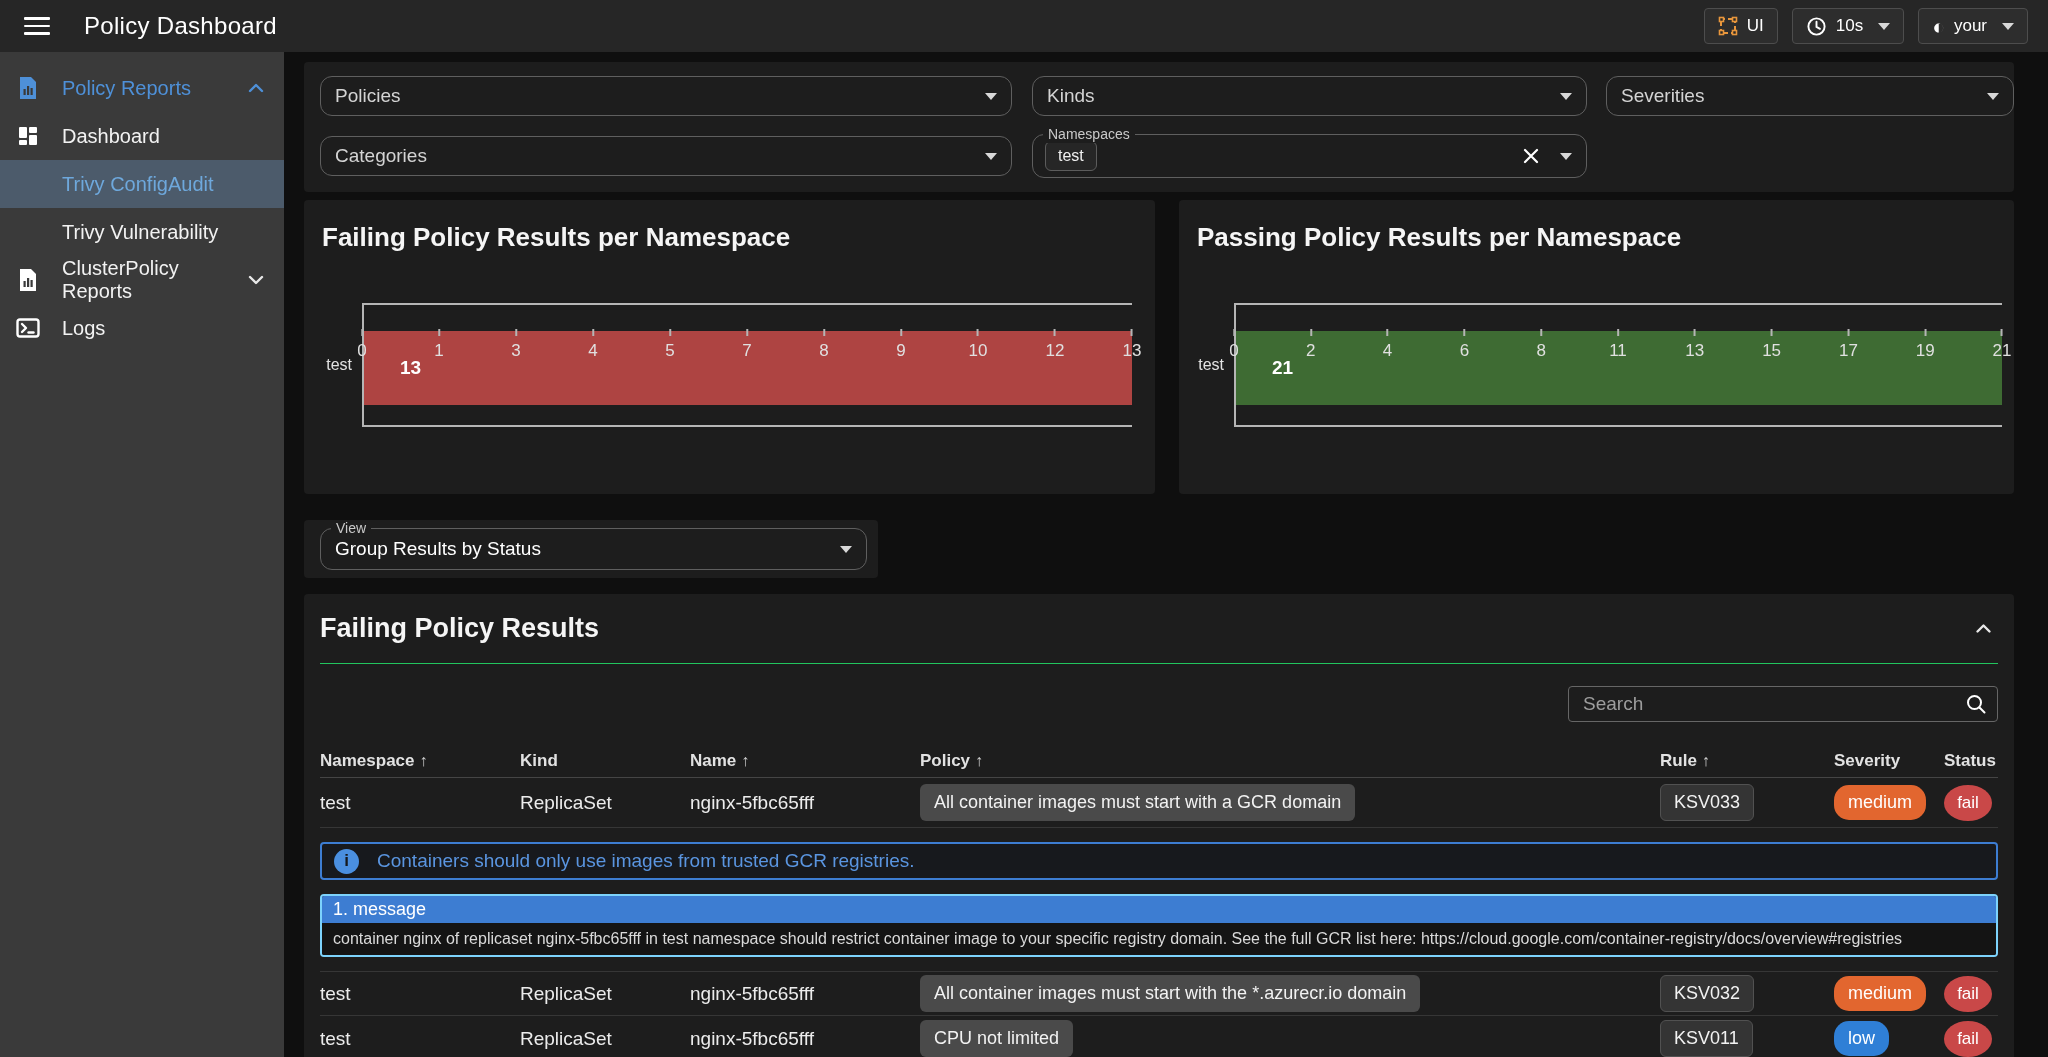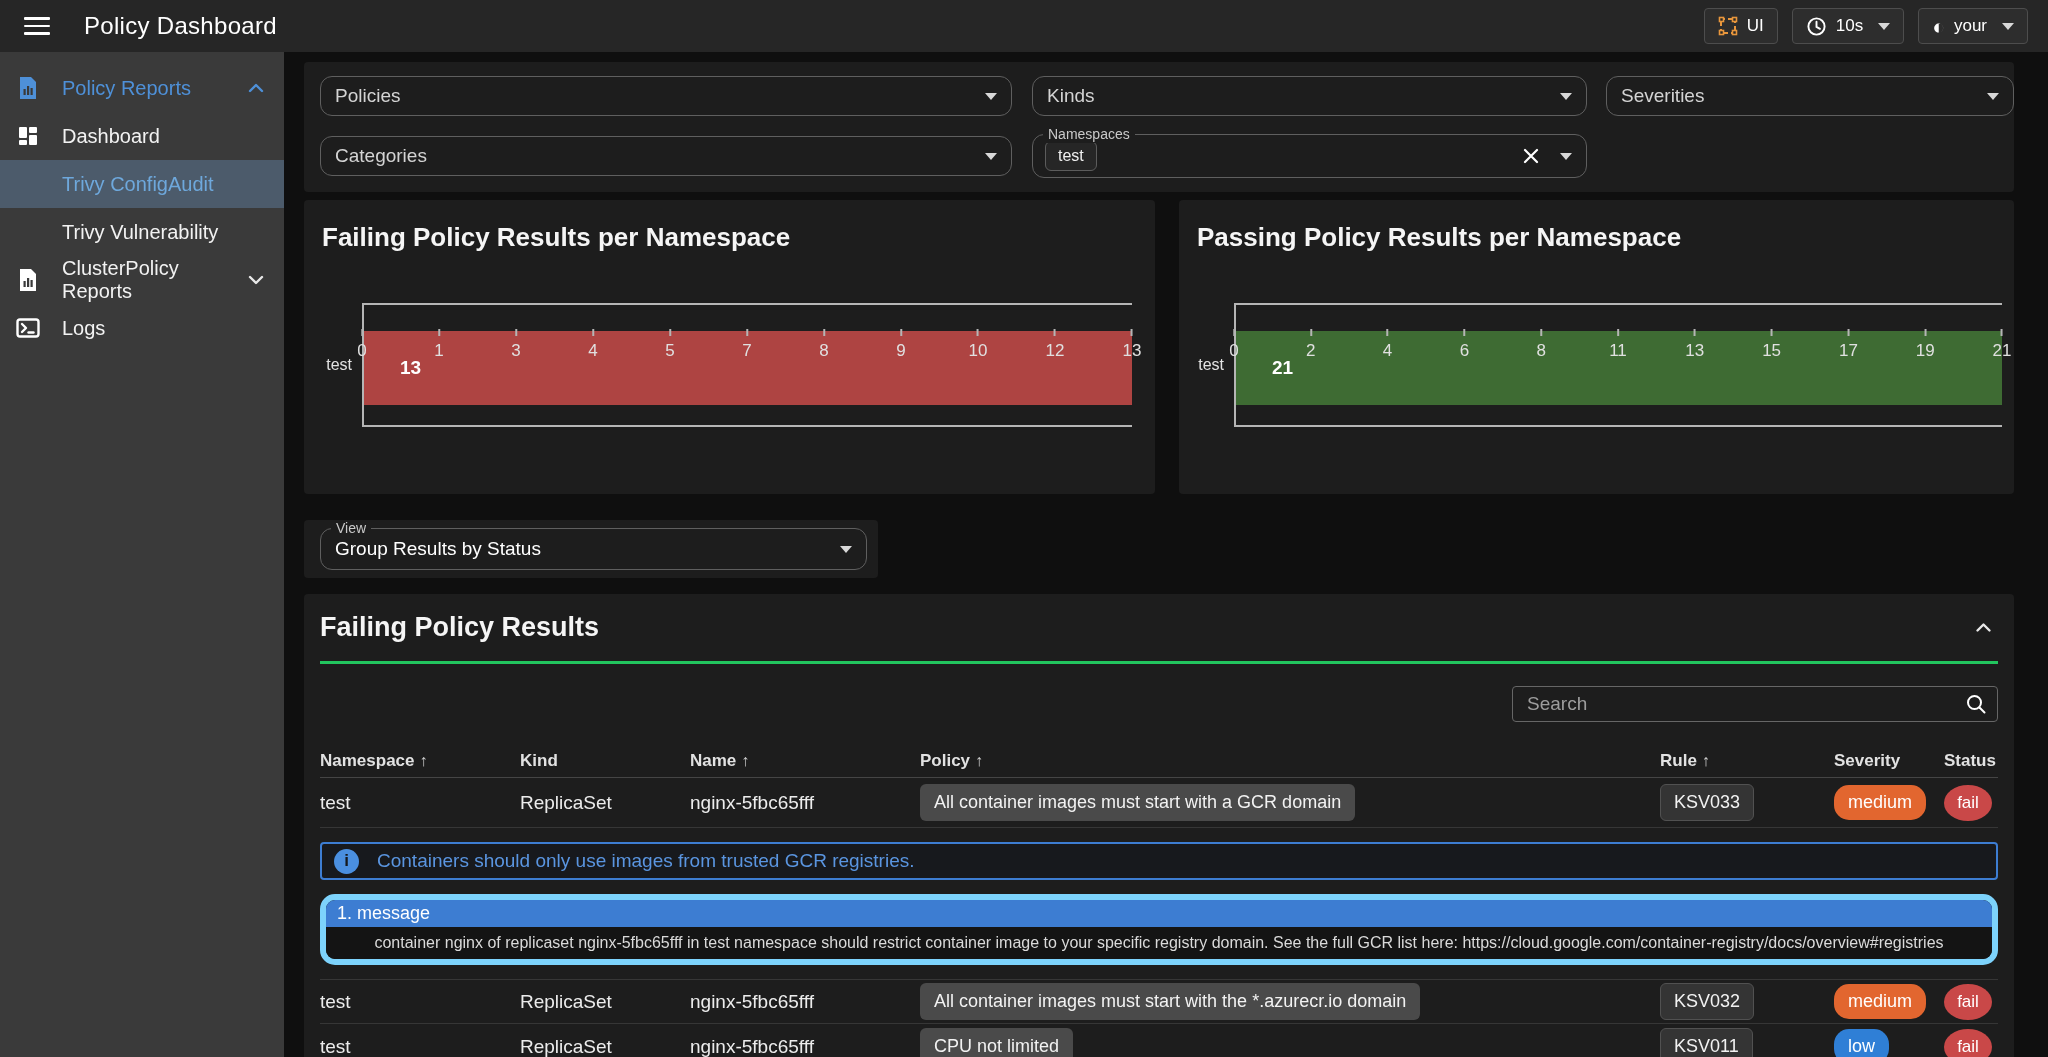--- a/index.html
+++ b/index.html
@@ -56,25 +56,25 @@
   .ticks { position:absolute; top:129px; height:34px; }
   .chart-card-1 .ticks { left:58px; width:770px; }
   .chart-card-2 .ticks { left:55px; width:768px; }
   .tick { position:absolute; top:0; transform:translateX(-50%); font-size:17px; color:#e0e0e0; text-align:center; padding-top:12px; }
   .tick::before { content:""; position:absolute; top:0; left:50%; width:2px; height:7px; background:#b5b5b5; transform:translateX(-50%); }
 
   
   .view-card .select { left:16px; top:8px; width:547px; height:42px; }
 
   
-  .panel-header { height:70px; display:flex; align-items:center; border-bottom:3px solid #22c55e; }
+  .panel-header { height:70px; display:flex; align-items:center; border-bottom:1px solid #22c55e; }
   .panel-title { font-size:27px; font-weight:bold; color:#f5f5f5; }
   .panel-header .chev { margin-left:auto; margin-right:6px; cursor:pointer; display:flex; }
   .toolbar { height:80px; display:flex; align-items:center; justify-content:flex-end; }
-  .search-box { position:relative; width:486px; height:36px; border:1px solid #666; border-radius:4px; }
+  .search-box { position:relative; width:430px; height:36px; border:1px solid #666; border-radius:4px; }
   .search-box input { width:100%; height:100%; background:transparent; border:none; outline:none; color:#fff;
     font-size:19px; padding:0 44px 0 14px; font-family:inherit; }
   .search-box input::placeholder { color:#9d9d9d; }
   .search-ic { position:absolute; right:10px; top:50%; transform:translateY(-50%); display:flex; }
 
   .thead { height:34px; display:flex; align-items:center; border-bottom:1px solid #454545; font-size:17px; font-weight:bold; color:#e2e2e2; }
   .trow { display:flex; align-items:center; font-size:19px; color:#ececec; border-bottom:1px solid #363636; }
   .row-h1 { height:50px; } .row-h2 { height:44px; } .row-h3 { height:46px; }
   .col-ns{width:200px;} .col-kind{width:170px;} .col-name{width:230px;} .col-policy{width:740px;} .col-rule{width:174px;} .col-sev{width:110px;} .col-status{flex:1;}
   .sort-arrow { font-size:16px; color:#cfcfcf; margin-left:5px; }
@@ -82,21 +82,21 @@
   .chip-rule { display:inline-block; background:#343434; border:1px solid #515151; color:#f2f2f2; border-radius:6px; padding:7px 13px; font-size:18px; }
   .chip-sev { display:inline-block; color:#fff; border-radius:15px; padding:7px 14px; font-size:18px; }
   .chip-status { display:flex; align-items:center; justify-content:center; width:48px; height:36px; border-radius:50%; color:#fff; font-size:17px; }
 
   .expanded { padding:14px 0; border-bottom:1px solid #363636; }
   .alert { height:38px; border:2px solid #3d7dd2; border-radius:4px; background:#17191d;
     display:flex; align-items:center; gap:18px; padding:0 12px; }
   .info-ic { width:25px; height:25px; border-radius:50%; background:#4a8fe0; color:#15181c;
     display:flex; align-items:center; justify-content:center; font-weight:bold; font-size:17px; flex:0 0 25px; }
   .alert-text { font-size:19px; color:#5a95e0; }
-  .msg-block { margin-top:14px; border:6px solid #7dd3fc; border-radius:15px; overflow:hidden;text-align:center; }
+  .msg-block { margin-top:14px; border:2px solid #7dd3fc; border-radius:4px; overflow:hidden; }
   .msg-head { background:#3d7dd2; color:#fff; font-size:18px; padding:4px 11px; height:27px; display:flex; align-items:center; }
   .msg-body { background:#141414; color:#dadada; font-size:16px; padding:7px 11px; }
 
   svg { display:block; }
 </style>
 </head>
 <body>
 
 <div id="app">
 

